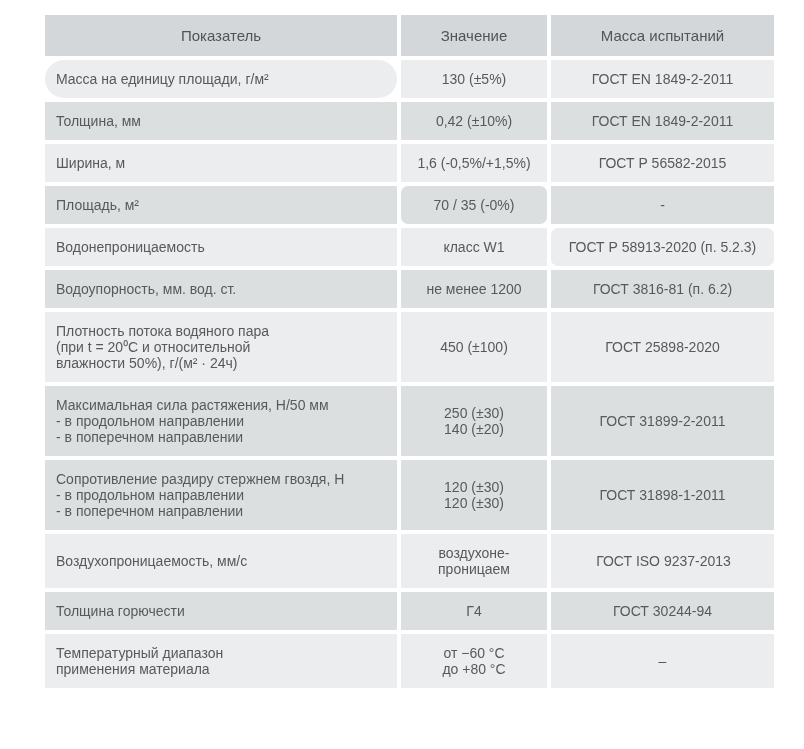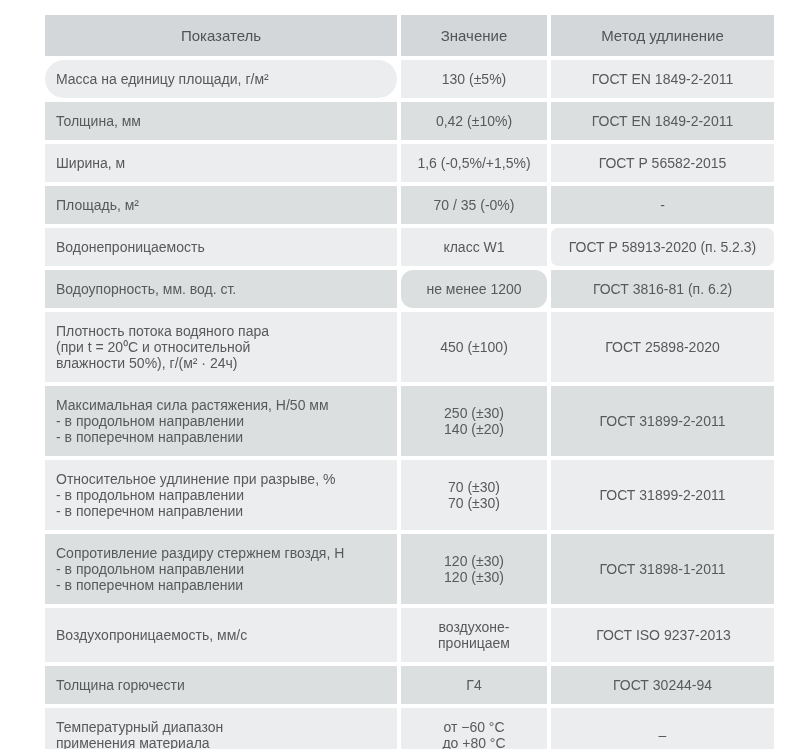--- a/index.html
+++ b/index.html
@@ -59,75 +59,67 @@
   <table class="spec">
     <colgroup>
       <col class="c-param">
         <col class="c-value">
         <col class="c-method">
     </colgroup>
     <thead>
       <tr>
         <th>Показатель</th>
         <th>Значение</th>
-        <th>Метод удлинение</th>
+        <th>Масса испытаний</th>
       </tr>
     </thead>
     <tbody id="spec-body">
         <tr class="light">
           <td class="param" style="height: 30px; border-radius: 19px;">Масса на единицу площади, г/м²</td>
           <td class="value" style="height: 30px;">130 (±5%)</td>
           <td class="method" style="height: 30px;">ГОСТ EN 1849-2-2011</td>
         </tr>
         <tr class="dark">
           <td class="param" style="height: 30px;">Толщина, мм</td>
           <td class="value" style="height: 30px;">0,42 (±10%)</td>
           <td class="method" style="height: 30px;">ГОСТ EN 1849-2-2011</td>
         </tr>
         <tr class="light">
           <td class="param" style="height: 30px;">Ширина, м</td>
           <td class="value" style="height: 30px;">1,6 (-0,5%/+1,5%)</td>
           <td class="method" style="height: 30px;">ГОСТ Р 56582-2015</td>
         </tr>
         <tr class="dark">
           <td class="param" style="height: 30px;">Площадь, м²</td>
-          <td class="value" style="height: 30px;">70 / 35 (-0%)</td>
+          <td class="value" style="height: 30px; border-radius: 7px;">70 / 35 (-0%)</td>
           <td class="method" style="height: 30px;">-</td>
         </tr>
         <tr class="light">
           <td class="param" style="height: 30px;">Водонепроницаемость</td>
           <td class="value" style="height: 30px;">класс W1</td>
           <td class="method" style="height: 30px; border-radius: 7px;">ГОСТ Р 58913-2020 (п. 5.2.3)</td>
         </tr>
         <tr class="dark">
           <td class="param" style="height: 30px;">Водоупорность, мм. вод. ст.</td>
-          <td class="value" style="height: 30px; border-radius: 12px;">не менее 1200</td>
+          <td class="value" style="height: 30px;">не менее 1200</td>
           <td class="method" style="height: 30px;">ГОСТ 3816-81 (п. 6.2)</td>
         </tr>
         <tr class="light">
           <td class="param" style="height: 62px;">Плотность потока водяного пара
 (при t = 20⁰С и относительной
 влажности 50%), г/(м² · 24ч)</td>
           <td class="value" style="height: 62px;">450 (±100)</td>
           <td class="method" style="height: 62px;">ГОСТ 25898-2020</td>
         </tr>
         <tr class="dark">
           <td class="param" style="height: 62px;">Максимальная сила растяжения, Н/50 мм
 - в продольном направлении
 - в поперечном направлении</td>
           <td class="value" style="height: 62px;">250 (±30)
 140 (±20)</td>
-          <td class="method" style="height: 62px;">ГОСТ 31899-2-2011</td>
-        </tr>
-        <tr class="light">
-          <td class="param" style="height: 62px;">Относительное удлинение при разрыве, %
-- в продольном направлении
-- в поперечном направлении</td>
-          <td class="value" style="height: 62px;">70 (±30)
-70 (±30)</td>
           <td class="method" style="height: 62px;">ГОСТ 31899-2-2011</td>
         </tr>
         <tr class="dark">
           <td class="param" style="height: 62px;">Сопротивление раздиру стержнем гвоздя, Н
 - в продольном направлении
 - в поперечном направлении</td>
           <td class="value" style="height: 62px;">120 (±30)
 120 (±30)</td>
           <td class="method" style="height: 62px;">ГОСТ 31898-1-2011</td>
         </tr>

